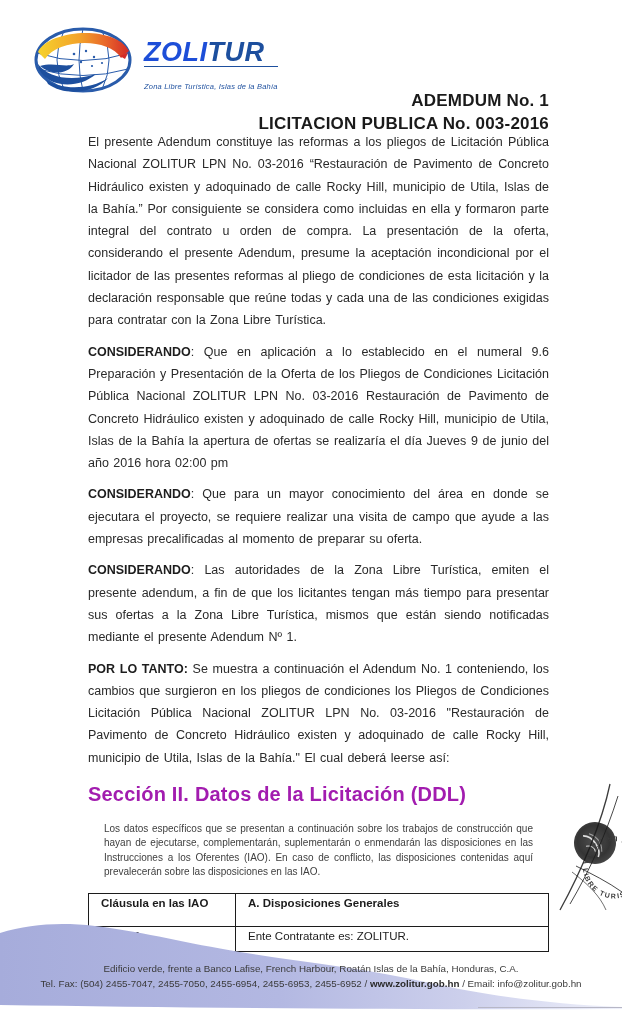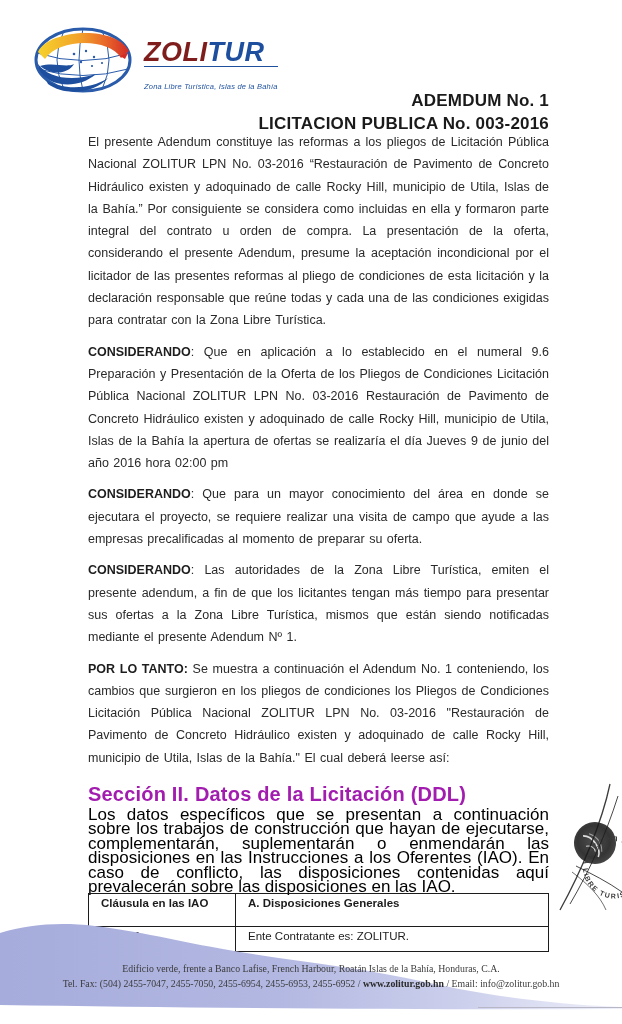--- a/index.html
+++ b/index.html
@@ -9,59 +9,59 @@
     background:#ffffff;
     overflow:hidden;
     font-family:"Liberation Sans", sans-serif;
     color:#222;
   }
   
   .logo{position:absolute;top:22px;left:24px;display:flex;align-items:center;}
   .logo-globe{width:118px;height:72px;}
   .logo-wordmark{margin-left:2px;margin-top:14px;}
   .brand-line{font-weight:bold;font-size:27px;letter-spacing:0.5px;line-height:26px;font-style:italic;}
-  .brand-zoli{color:#7f1d1d;}
+  .brand-zoli{color:#1d4ed8;}
   .brand-tur{color:#1d4f9e;}
   .brand-tag{font-size:7.5px;font-style:italic;color:#1d4f9e;border-top:1.5px solid #1d4f9e;padding-top:15px;margin-top:1px;letter-spacing:0.2px;}
   
   .title-block{position:absolute;top:89px;left:88px;width:461px;text-align:right;}
   .title-line{font-size:17px;font-weight:bold;color:#1a1a1a;line-height:23px;letter-spacing:0.2px;}
   
   .doc-body{position:absolute;top:131px;left:88px;width:461px;}
   .para{
     font-size:12.5px;line-height:22.3px;text-align:justify;
     margin:0 0 9px 0;color:#2a2a2a;word-spacing:1px;
   }
   .para b{color:#1d1d1d;}
   
   .section-heading{
     font-size:20px;font-weight:bold;color:#a21caf;
     margin:14px 0 2px 0;letter-spacing:0.2px;
   }
   .section-intro{
-    font-size:17px;line-height:14.4px;text-align:justify;
-    margin:0;color:#000000;
+    font-size:10px;line-height:14.4px;text-align:justify;
+    margin:16px;color:#404040;
   }
   
   .ddl-table{
     position:absolute;top:893px;left:88px;width:461px;
     border-collapse:collapse;background:transparent;
   }
   .ddl-table td{
     border:1.6px solid #1c1c1c;
     font-size:11.5px;vertical-align:top;padding:3px 12px;color:#1c1c1c;
   }
   .ddl-table .col-clause{width:122px;}
   .ddl-table .hdr{font-weight:bold;height:26px;}
   .ddl-table .hdr-general{text-align:left;}
   .ddl-table .row-clause{font-weight:bold;height:18px;}
   
   .wave-svg{position:absolute;left:0;top:920px;width:622px;height:104px;}
   .footer-text{position:absolute;left:0;top:961px;width:622px;text-align:center;z-index:3;}
-  .footer-line{font-size:9.8px;color:#3a3a3a;line-height:15px;font-family:Liberation Serif, serif;}
+  .footer-line{font-size:9.8px;color:#3a3a3a;line-height:15px;}
   .footer-line .site{font-weight:bold;color:#2b2b2b;}
   .bottom-rule{position:absolute;top:1007px;left:478px;width:144px;height:1px;background:#b7b7c6;z-index:2;}
   
   .stamp-svg{position:absolute;left:538px;top:770px;width:84px;height:160px;z-index:4;}
 </style>
 </head>
 <body>
 
 <div class="page">
 

